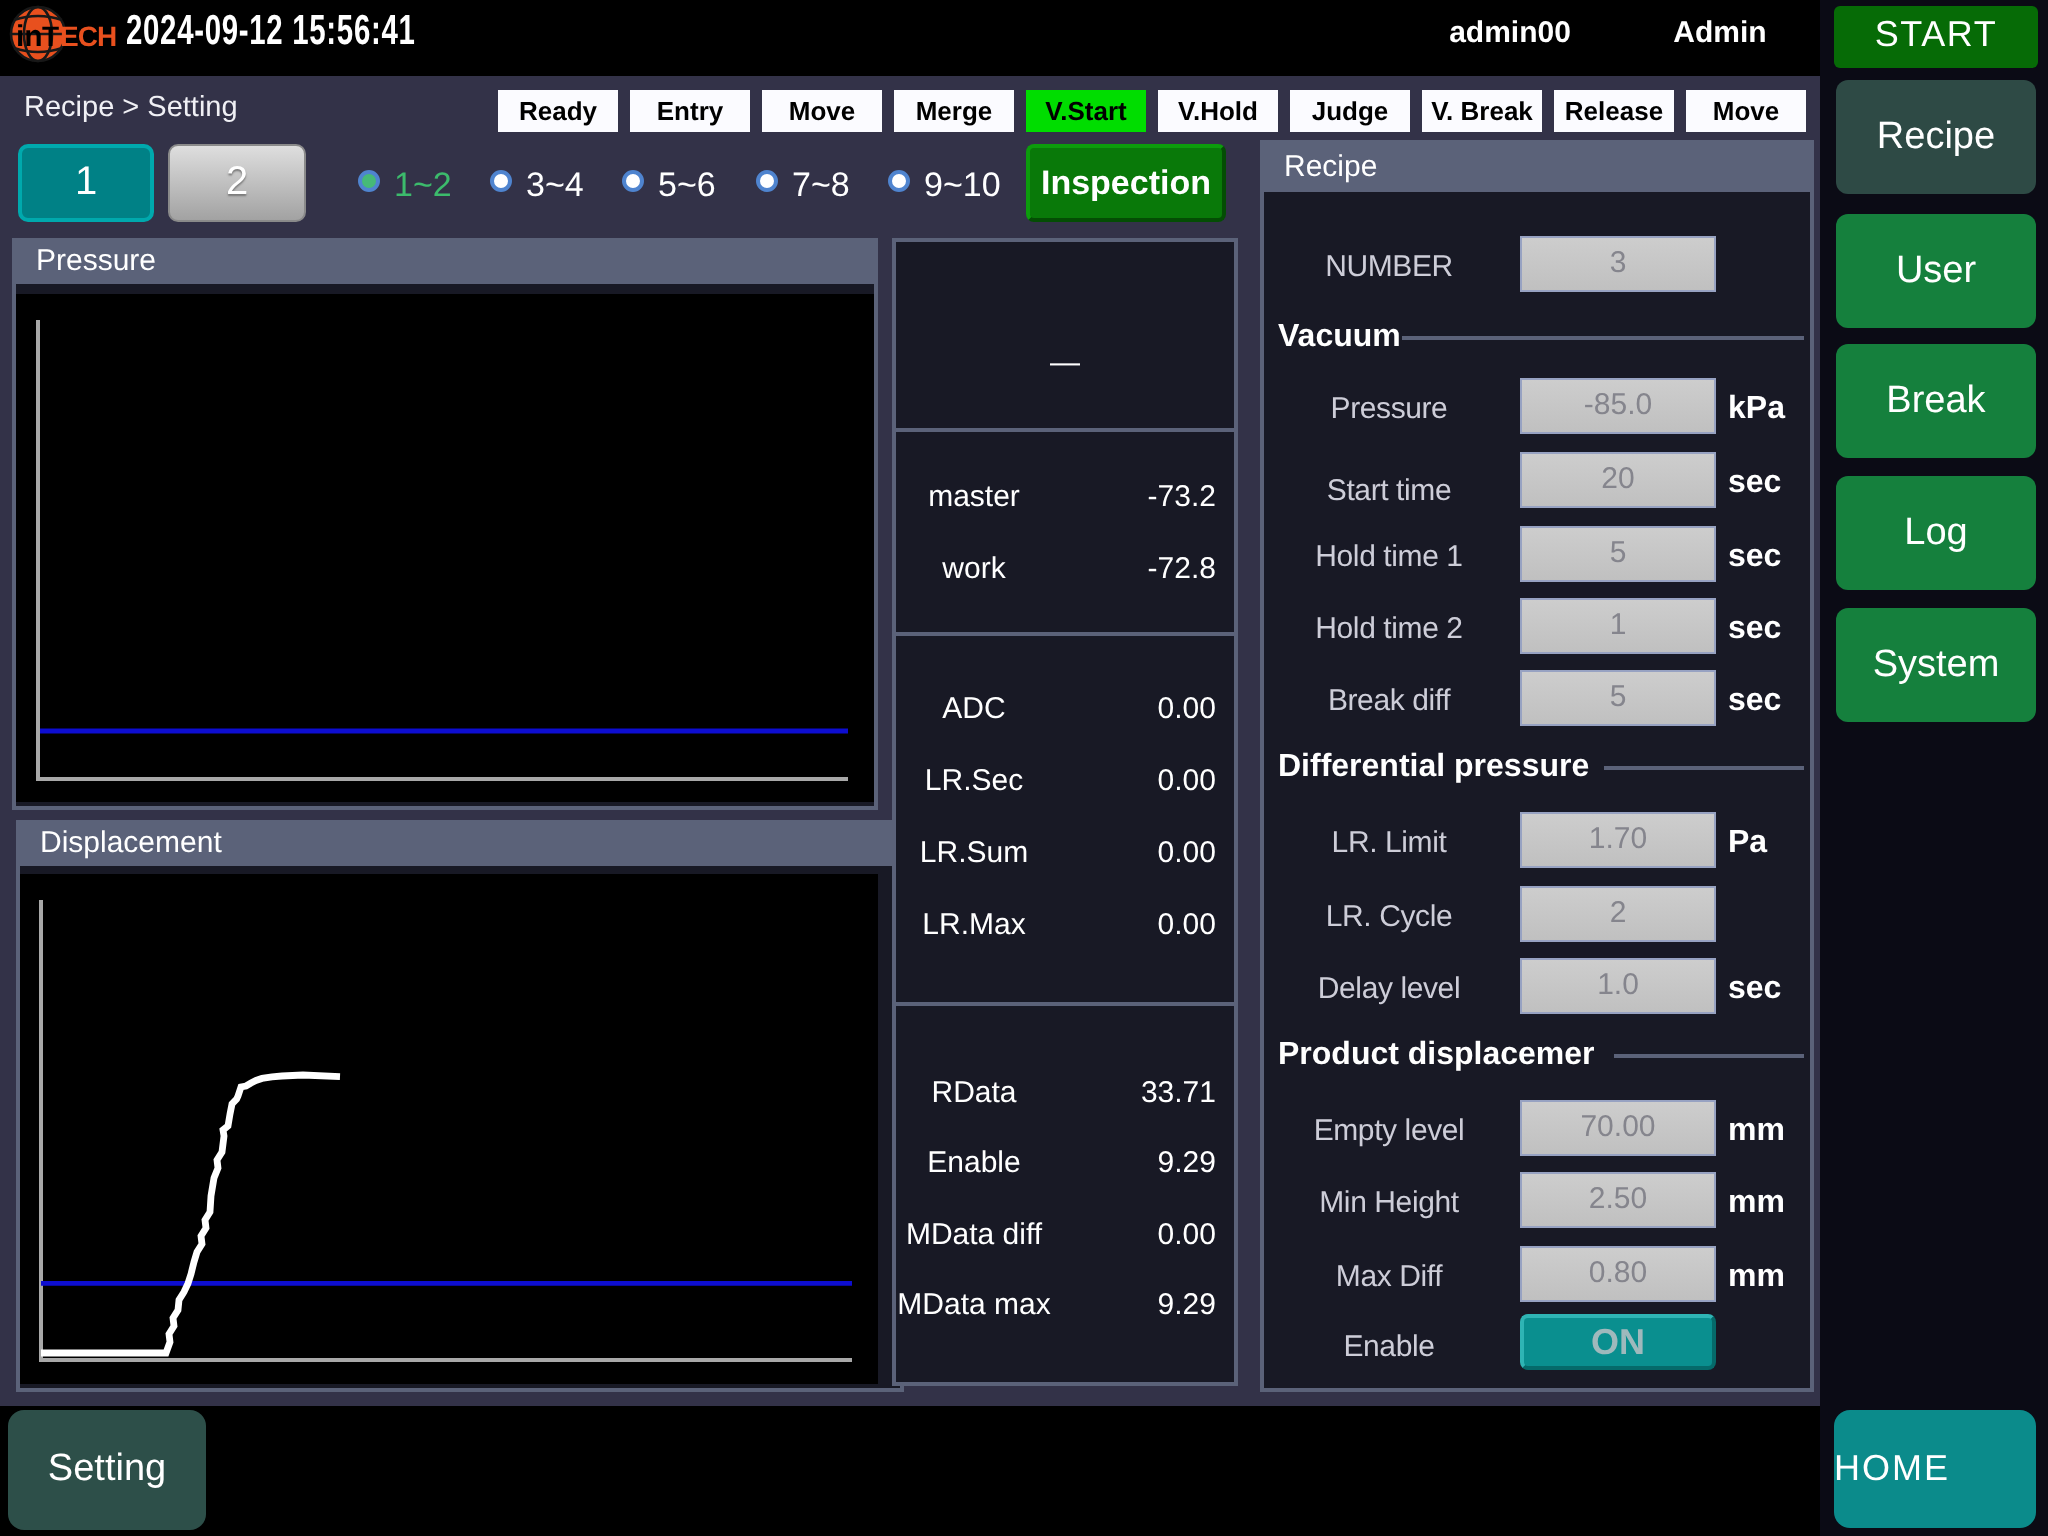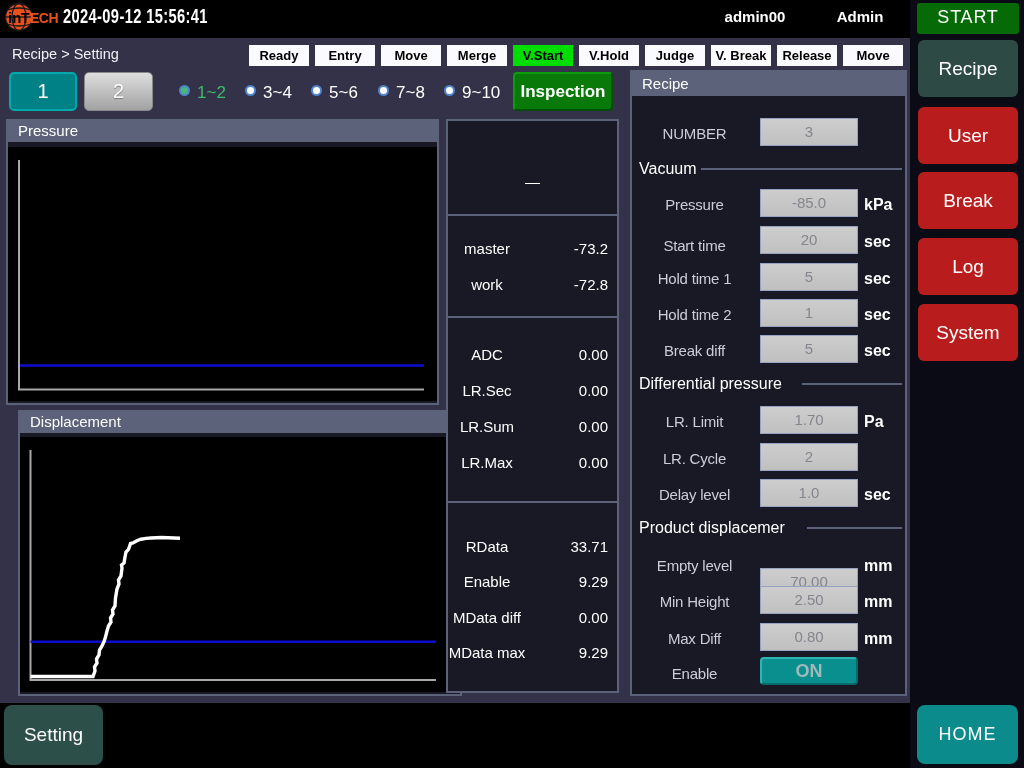--- a/index.html
+++ b/index.html
@@ -16,36 +16,36 @@
 #tab1{left:9px;top:72px;width:68px;height:39px;background:#008186;border:2px solid #00a9ad;border-radius:5px;color:#fff;font-size:20px;text-align:center;line-height:35px}
 #tab2{left:84px;top:72px;width:69px;height:39px;background:linear-gradient(180deg,#dedede,#a2a2a2);border:1px solid #8a8a8a;border-radius:5px;color:#fff;font-size:20px;text-align:center;line-height:37px;text-shadow:0 1px 1px #777}
 .radio{top:85px;width:11px;height:11px;border-radius:50%;background:#fff;border:2px solid #4f84cf}
 .radio.sel{background:#46ba78}
 .rlab{top:83px;font-size:17px;color:#fff;white-space:nowrap}
 .rlab.sel{color:#3cbb6c}
 #inspect{left:513px;top:72px;width:100px;height:39px;background:#097909;border:2px solid;border-color:#0c9c0c #044d04 #044d04 #0c9c0c;border-radius:4px;color:#fff;font-weight:bold;font-size:17px;text-align:center;line-height:35px}
 .panel{border:2px solid #5b6279;background:#181925}
 .phead{position:absolute;left:0;top:0;width:100%;height:21px;background:#5b6279;color:#fff;font-size:15px;line-height:20px;padding-left:10px}
 #pressure{left:6px;top:119px;width:433px;height:286px}
-#displacement{left:18px;top:410px;width:444px;height:286px}
+#displacement{left:8px;top:410px;width:444px;height:286px}
 #measuring{left:446px;top:119px;width:173px;height:574px}
 #recipe{left:630px;top:70px;width:277px;height:626px}
 #recipe .phead,#measuring .phead{height:24px;line-height:23px}
 .chart{position:absolute;left:0px;background:#000}
 .mrow{position:absolute;width:100%;color:#fff;font-size:15px}
 .mlab{position:absolute;left:0;width:78px;text-align:center;white-space:nowrap}
 .mval{position:absolute;left:74px;width:86px;text-align:right}
 .msep{position:absolute;left:0;width:100%;height:2px;background:#5b6279}
 .rlabel{position:absolute;left:0;width:125px;text-align:center;color:#cdcdd8;font-size:15px;letter-spacing:-0.2px}
 .rbox{position:absolute;left:128px;width:98px;height:28px;background:linear-gradient(180deg,#cdcdcd,#c0c0c0);border:1px solid #97a2c2;color:#85858d;font-size:15px;text-align:center}
 .runit{position:absolute;left:232px;color:#fff;font-weight:bold;font-size:16px}
-.rsect{position:absolute;left:7px;color:#fff;font-weight:normal;font-size:16px;white-space:nowrap}
+.rsect{position:absolute;left:7px;color:#fff;font-weight:bold;font-size:16px;white-space:nowrap}
 .rline{position:absolute;height:2px;background:#5b6279}
-.sbtn{left:918px;width:100px;height:57px;border-radius:6px;color:#fff;font-size:19px;text-align:center;background:#b91c1c}
-#homebtn{left:917px;top:705px;width:101px;height:59px;background:#0b8b8b;border-radius:8px;color:#fff;font-size:18px;letter-spacing:1px;text-align:center;line-height:59px}
+.sbtn{left:918px;width:100px;height:57px;border-radius:6px;color:#fff;font-size:19px;text-align:center;background:#15803d}
+#homebtn{left:917px;top:705px;width:101px;height:59px;background:#0b8b8b;border-radius:8px;color:#fff;font-size:18px;letter-spacing:1px;line-height:59px}
 #setbtn{left:4px;top:705px;width:99px;height:60px;background:#2d4f49;border-radius:8px;color:#fff;font-size:19px;text-align:center;line-height:60px}
 </style></head><body>
 <div class="abs" id="main"></div>
 <div class="abs" id="sidebar"></div>
 <div class="abs" id="bottom"></div>
 <svg class="abs" style="left:2px;top:1px" width="120" height="34" viewBox="0 0 120 34">
 <circle cx="17" cy="16" r="13.5" fill="#e8501e"></circle>
 <g stroke="#181818" stroke-width="1.3" fill="none">
 <ellipse cx="17" cy="16" rx="13.5" ry="13.5"></ellipse>
 <ellipse cx="17" cy="16" rx="7" ry="13.5"></ellipse>
@@ -180,21 +180,21 @@
     <div class="rbox" style="top:334px;line-height:26px">1.70</div>
     <div class="runit" style="top:341px">Pa</div>
 <div class="rlabel" style="top:378px">LR. Cycle</div>
     <div class="rbox" style="top:371px;line-height:26px">2</div>
 <div class="rlabel" style="top:414px">Delay level</div>
     <div class="rbox" style="top:407px;line-height:26px">1.0</div>
     <div class="runit" style="top:414px">sec</div>
 <div class="rsect" style="top:447px">Product displacemer</div>
     <div class="rline" style="left:175px;top:455px;width:95px"></div>
 <div class="rlabel" style="top:485px">Empty level</div>
-    <div class="rbox" style="top:496px;line-height:26px">70.00</div>
+    <div class="rbox" style="top:478px;line-height:26px">70.00</div>
     <div class="runit" style="top:485px">mm</div>
 <div class="rlabel" style="top:521px">Min Height</div>
     <div class="rbox" style="top:514px;line-height:26px">2.50</div>
     <div class="runit" style="top:521px">mm</div>
 <div class="rlabel" style="top:558px">Max Diff</div>
     <div class="rbox" style="top:551px;line-height:26px">0.80</div>
     <div class="runit" style="top:558px">mm</div>
 <div class="rlabel" style="top:593px">Enable</div>
 <div class="rbox" style="top:585px;height:28px;background:#0a8f8f;border:2px solid;border-color:#2fb4b4 #056a6a #056a6a #2fb4b4;border-radius:4px;color:#9fb9bc;font-weight:bold;font-size:18px;line-height:24px">ON</div>
 </div>

